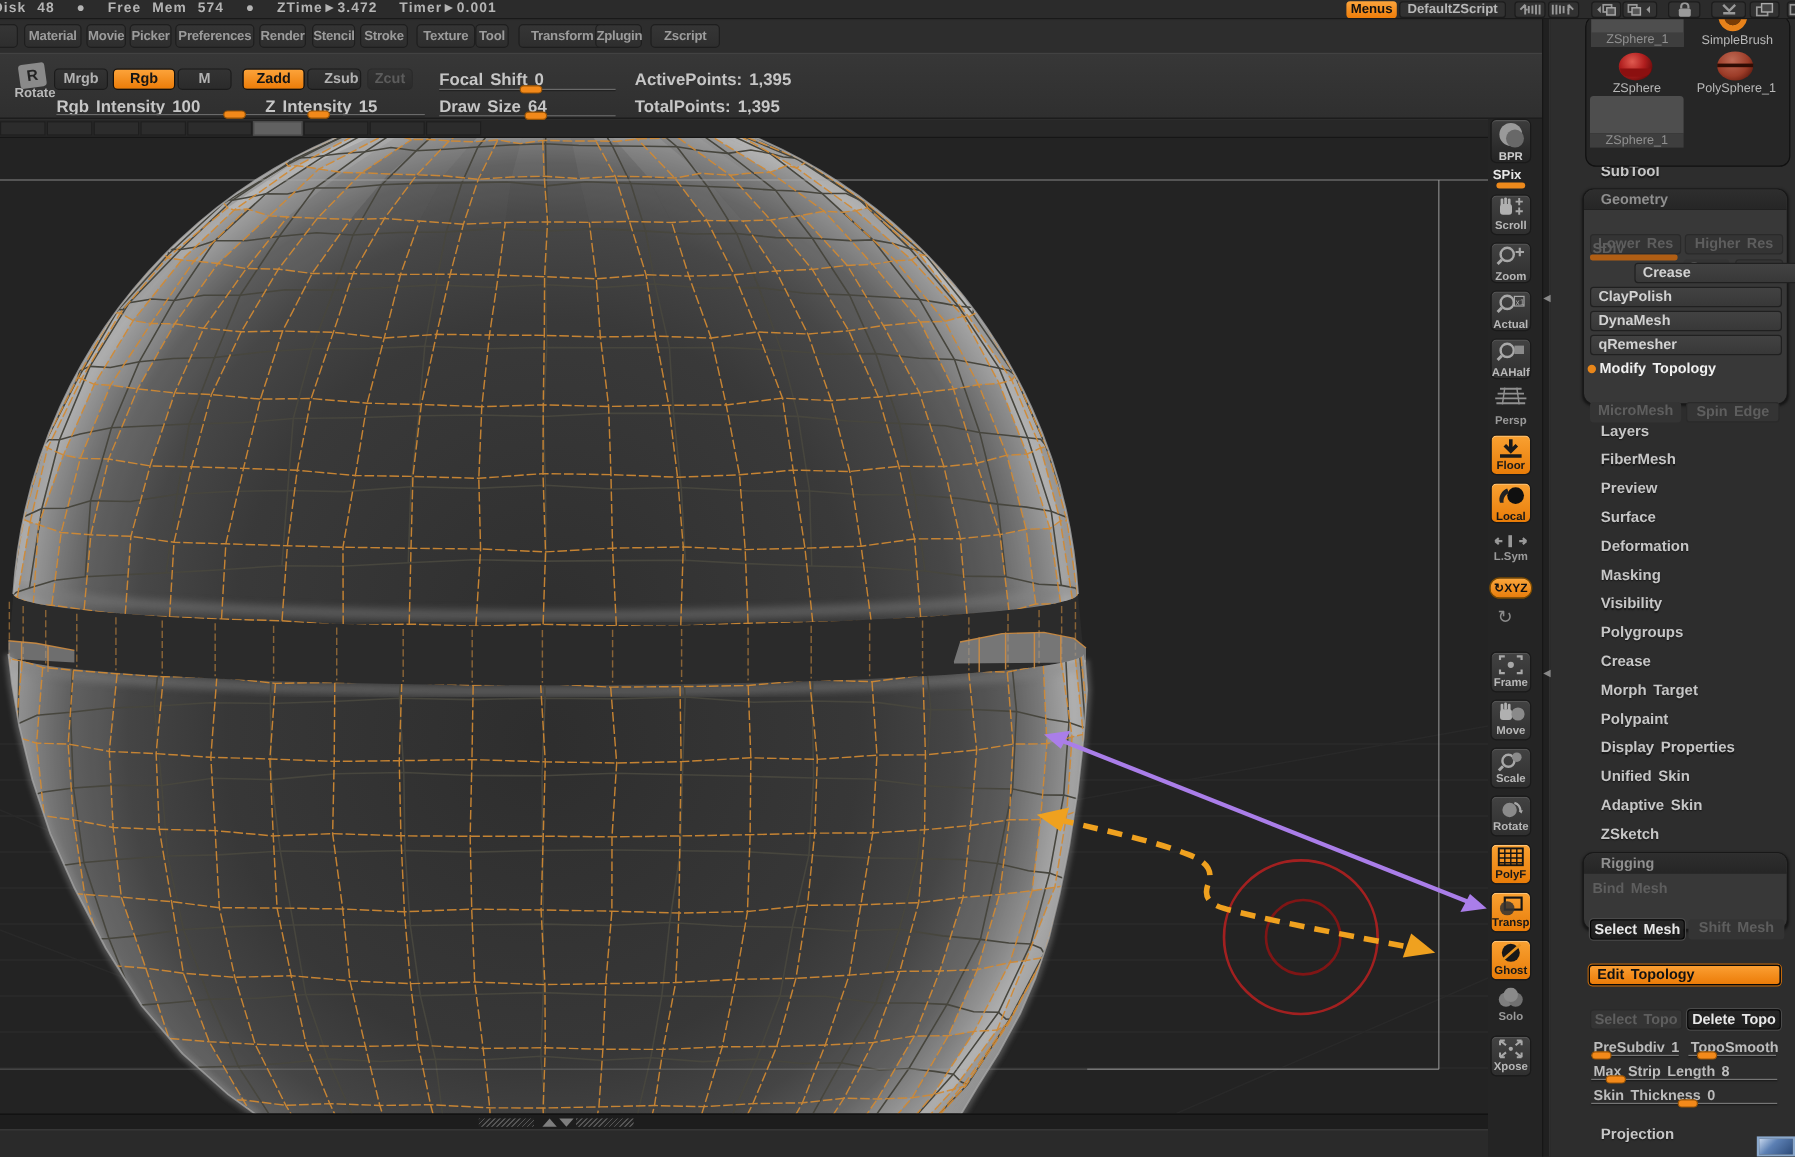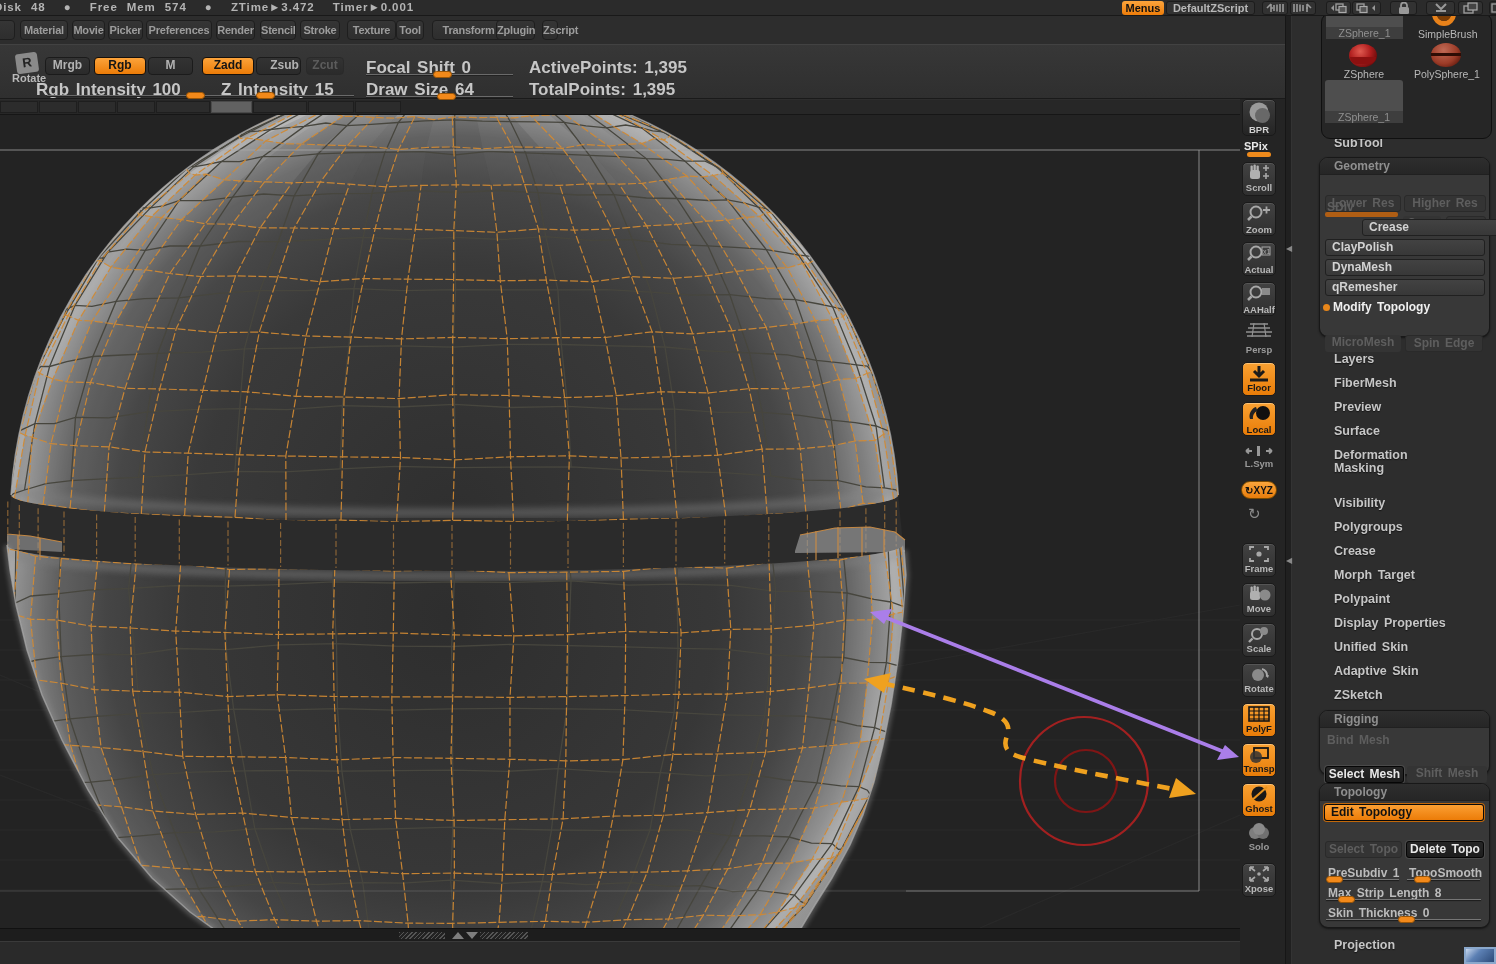--- a/index.html
+++ b/index.html
@@ -21,21 +21,21 @@
   border:1px solid #1e1e1e; border-radius:4px; color:#9c9c9c; font-weight:bold; font-size:11px; letter-spacing:-0.2px;
   text-align:center; line-height:18px; }
 
 
 #row3 { position:absolute; left:0; top:44px; width:1285px; height:55px;
   background:linear-gradient(#373737,#2f2f2f); border-top:1px solid #424242; border-bottom:1px solid #1a1a1a; }
 .tbtn { position:absolute; height:18px; background:linear-gradient(#333333,#2b2b2b); border:1px solid #1b1b1b;
   border-radius:4px; color:#b2b2b2; font-weight:bold; font-size:12px; text-align:center; }
 .tbtn.on { background:linear-gradient(#fca33a,#ec7c08); color:#151515; border-color:#16100a; }
 .tbtn.dis { color:#5c5c5c; }
-.tlab { position:absolute; color:#c6c6c6; font-weight:bold; font-size:17px; white-space:nowrap; word-spacing:2px; }
+.tlab { position:absolute; color:#c6c6c6; font-weight:bold; font-size:14px; white-space:nowrap; word-spacing:2px; }
 .ttrack { position:absolute; height:1px; background:#6a6a6a; box-shadow:0 1px 0 #222; }
 .thandle { position:absolute; width:19px; height:7px; background:#f2891a; border-radius:3.5px; border:1px solid #9a5506; }
 
 
 #row4 { position:absolute; left:0; top:100px; width:1285px; height:15px; background:#272727;
   border-bottom:1px solid #161616; }
 #row4 .seg { position:absolute; top:1px; height:12px; background:#2c2c2c; border:1px solid #1e1e1e; }
 
 
 #canvas { position:absolute; left:0; top:115px; width:1240px; height:813px; background:#232323; }
@@ -745,34 +745,34 @@
       <div class="mbtn" style="left:72px;width:33px">Movie</div>
       <div class="mbtn" style="left:108px;width:35px">Picker</div>
       <div class="mbtn" style="left:146px;width:66px">Preferences</div>
       <div class="mbtn" style="left:216px;width:39px">Render</div>
       <div class="mbtn" style="left:260px;width:36px">Stencil</div>
       <div class="mbtn" style="left:300px;width:40px">Stroke</div>
       <div class="mbtn" style="left:347px;width:49px">Texture</div>
       <div class="mbtn" style="left:396px;width:28px">Tool</div>
       <div class="mbtn" style="left:432px;width:73px">Transform</div>
       <div class="mbtn" style="left:496px;width:39px">Zplugin</div>
-      <div class="mbtn" style="left:542px;width:16px">Zscript</div>
+      <div class="mbtn" style="left:542px;width:58px">Zscript</div>
     </div>
   <div id="row3">
 
     <div style="position:absolute;left:16px;top:8px;width:22px;height:20px;background:#8a8a8a;border-radius:3px;transform:rotate(-8deg);color:#222;font-weight:bold;text-align:center;font-size:13px;line-height:20px;">R</div>
     <div style="position:absolute;left:12px;top:27px;color:#b8b8b8;font-size:11px;font-weight:bold;">Rotate</div>
     <div class="tbtn" style="left:45px;top:12px;width:45px;">Mrgb</div>
     <div class="tbtn on" style="left:94px;top:12px;width:52px;">Rgb</div>
     <div class="tbtn" style="left:148px;top:12px;width:45px;">M</div>
     <div class="tbtn on" style="left:202px;top:12px;width:52px;">Zadd</div>
     <div class="tbtn" style="left:256px;top:12px;width:45px;padding-left:12px;">Zsub</div>
     <div class="tbtn dis" style="left:306px;top:12px;width:38px;border-color:#2a2a2a;">Zcut</div>
 
-    <div class="tlab" style="left:36px;top:35px;">Rgb Intensity 100</div>
+    <div class="tlab" style="left:47px;top:35px;">Rgb Intensity 100</div>
     <div class="ttrack" style="left:47px;top:50px;width:193px;"></div>
     <div class="thandle" style="left:186px;top:47px;"></div>
 
     <div class="tlab" style="left:221px;top:35px;">Z Intensity 15</div>
     <div class="ttrack" style="left:221px;top:50px;width:133px;"></div>
     <div class="thandle" style="left:256px;top:47px;"></div>
 
     <div class="tlab" style="left:366px;top:13px;">Focal Shift 0</div>
     <div class="ttrack" style="left:366px;top:29px;width:147px;"></div>
     <div class="thandle" style="left:433px;top:26px;"></div>
@@ -796,21 +796,21 @@
     <div class="seg" style="left:355px;width:46px"></div>
   </div>
 
   <div id="panel">
       <div class="plab" style="top:120px">SubTool</div>
       <div class="plab" style="top:336px">Layers</div>
       <div class="plab" style="top:360px">FiberMesh</div>
       <div class="plab" style="top:384px">Preview</div>
       <div class="plab" style="top:408px">Surface</div>
       <div class="plab" style="top:432px">Deformation</div>
-      <div class="plab" style="top:445px">Masking</div>
+      <div class="plab" style="top:456px">Masking</div>
       <div class="plab" style="top:480px">Visibility</div>
       <div class="plab" style="top:504px">Polygroups</div>
       <div class="plab" style="top:528px">Crease</div>
       <div class="plab" style="top:552px">Morph Target</div>
       <div class="plab" style="top:576px">Polypaint</div>
       <div class="plab" style="top:600px">Display Properties</div>
       <div class="plab" style="top:624px">Unified Skin</div>
       <div class="plab" style="top:648px">Adaptive Skin</div>
       <div class="plab" style="top:672px">ZSketch</div>
       <div class="plab" style="top:922px">Projection</div>
@@ -846,23 +846,20 @@
       <div style="position:absolute;left:31px;top:288px;width:7px;height:7px;border-radius:50%;background:#e8861a;"></div>
       <div class="slab2" style="left:41px;top:284px;color:#f0f0f0;">Modify Topology</div>
       <div class="gbtn dis c" style="left:33px;top:303px;width:76px;border:none;">MicroMesh</div>
       <div class="gbtn dis c" style="left:113px;top:303px;width:78px;">Spin Edge</div>
       <div class="box" style="top:694px;height:65px;">
         <div class="boxhead">Rigging</div>
       </div>
       <div class="slab2 dim" style="left:35px;top:717px;">Bind Mesh</div>
       <div class="gbtn dark c" style="left:33px;top:734px;width:79px;">Select Mesh</div>
       <div class="gbtn dis c" style="left:115px;top:734px;width:80px;border:none;">Shift Mesh</div>
-      <div class="box" style="top:767px;height:145px;">
-        <div class="boxhead">Topology</div>
-      </div>
       <div class="gbtn orangeb" style="left:32px;top:788px;width:160px;">Edit Topology</div>
       <div class="gbtn dis c" style="left:33px;top:809px;width:77px;">Select Topo</div>
       <div class="gbtn dark c" style="left:114px;top:809px;width:78px;">Delete Topo</div>
       <div class="slab2" style="left:36px;top:850px;">PreSubdiv 1</div>
       <div class="strack" style="left:34px;top:863px;width:73px;"></div>
       <div class="shandle" style="left:34px;top:860px;"></div>
       <div class="slab2" style="left:117px;top:850px;">TopoSmooth</div>
       <div class="strack" style="left:115px;top:863px;width:73px;"></div>
       <div class="shandle" style="left:122px;top:860px;"></div>
       <div class="slab2" style="left:36px;top:870px;">Max Strip Length 8</div>

